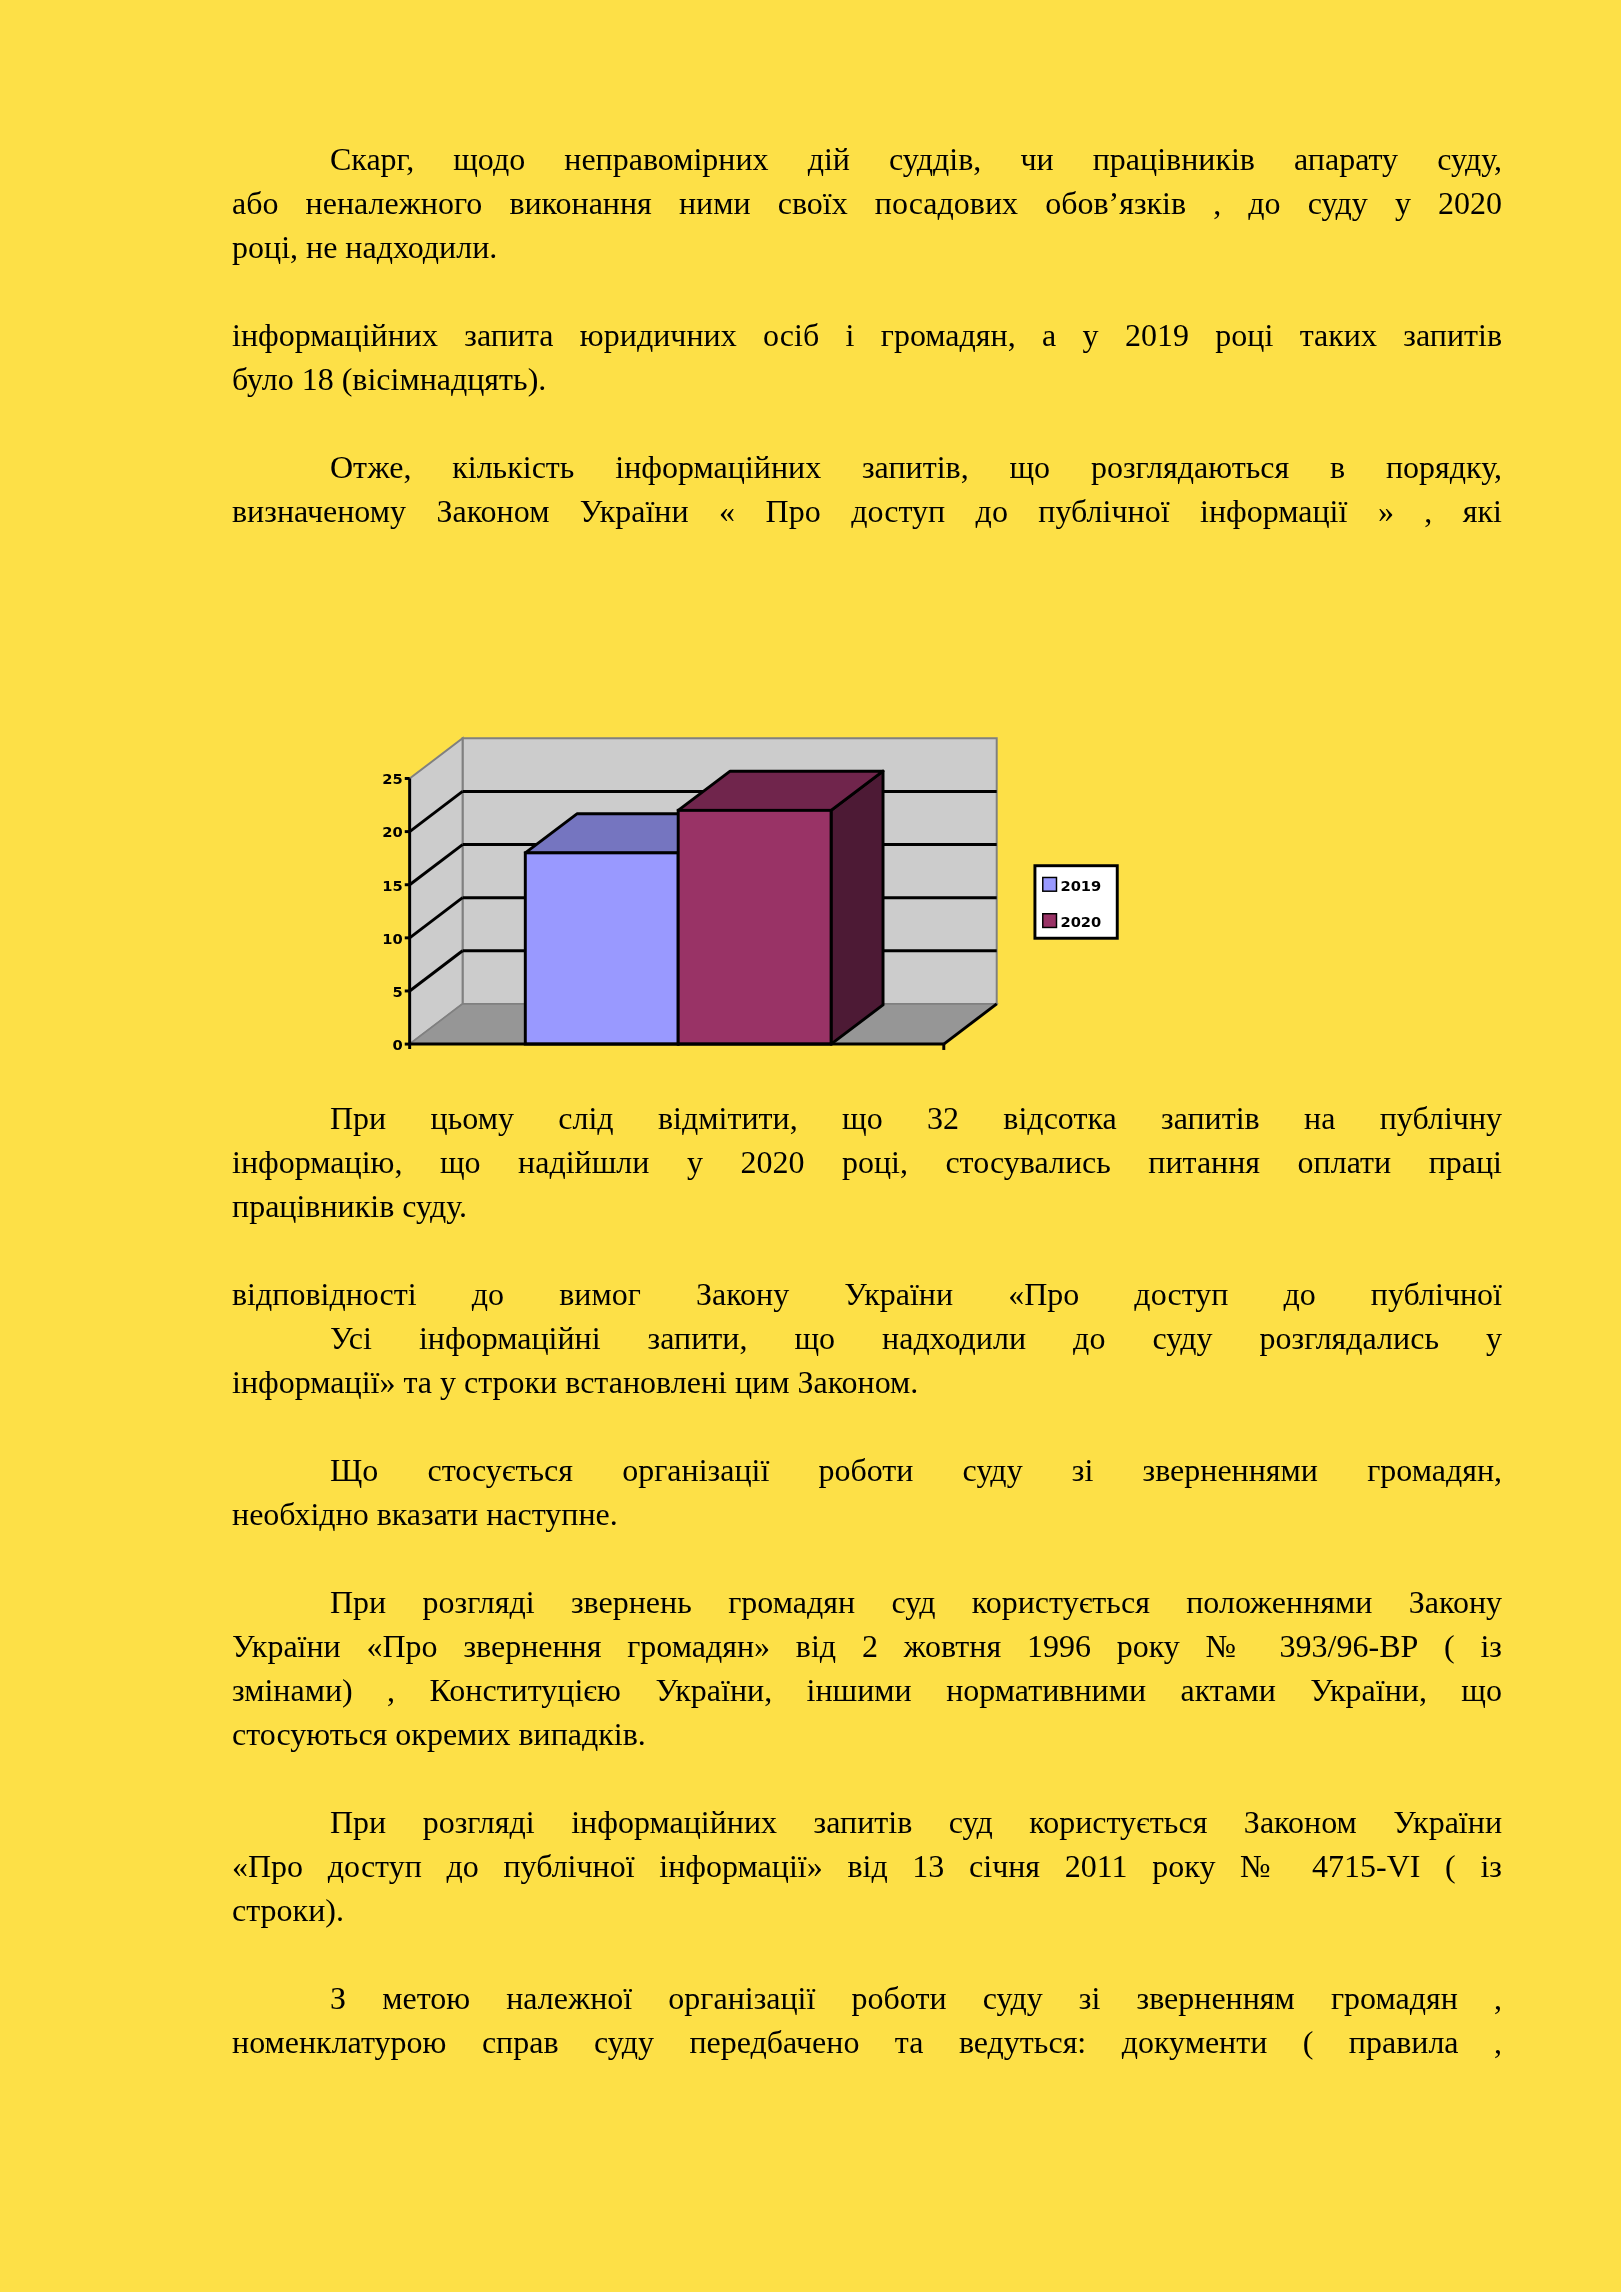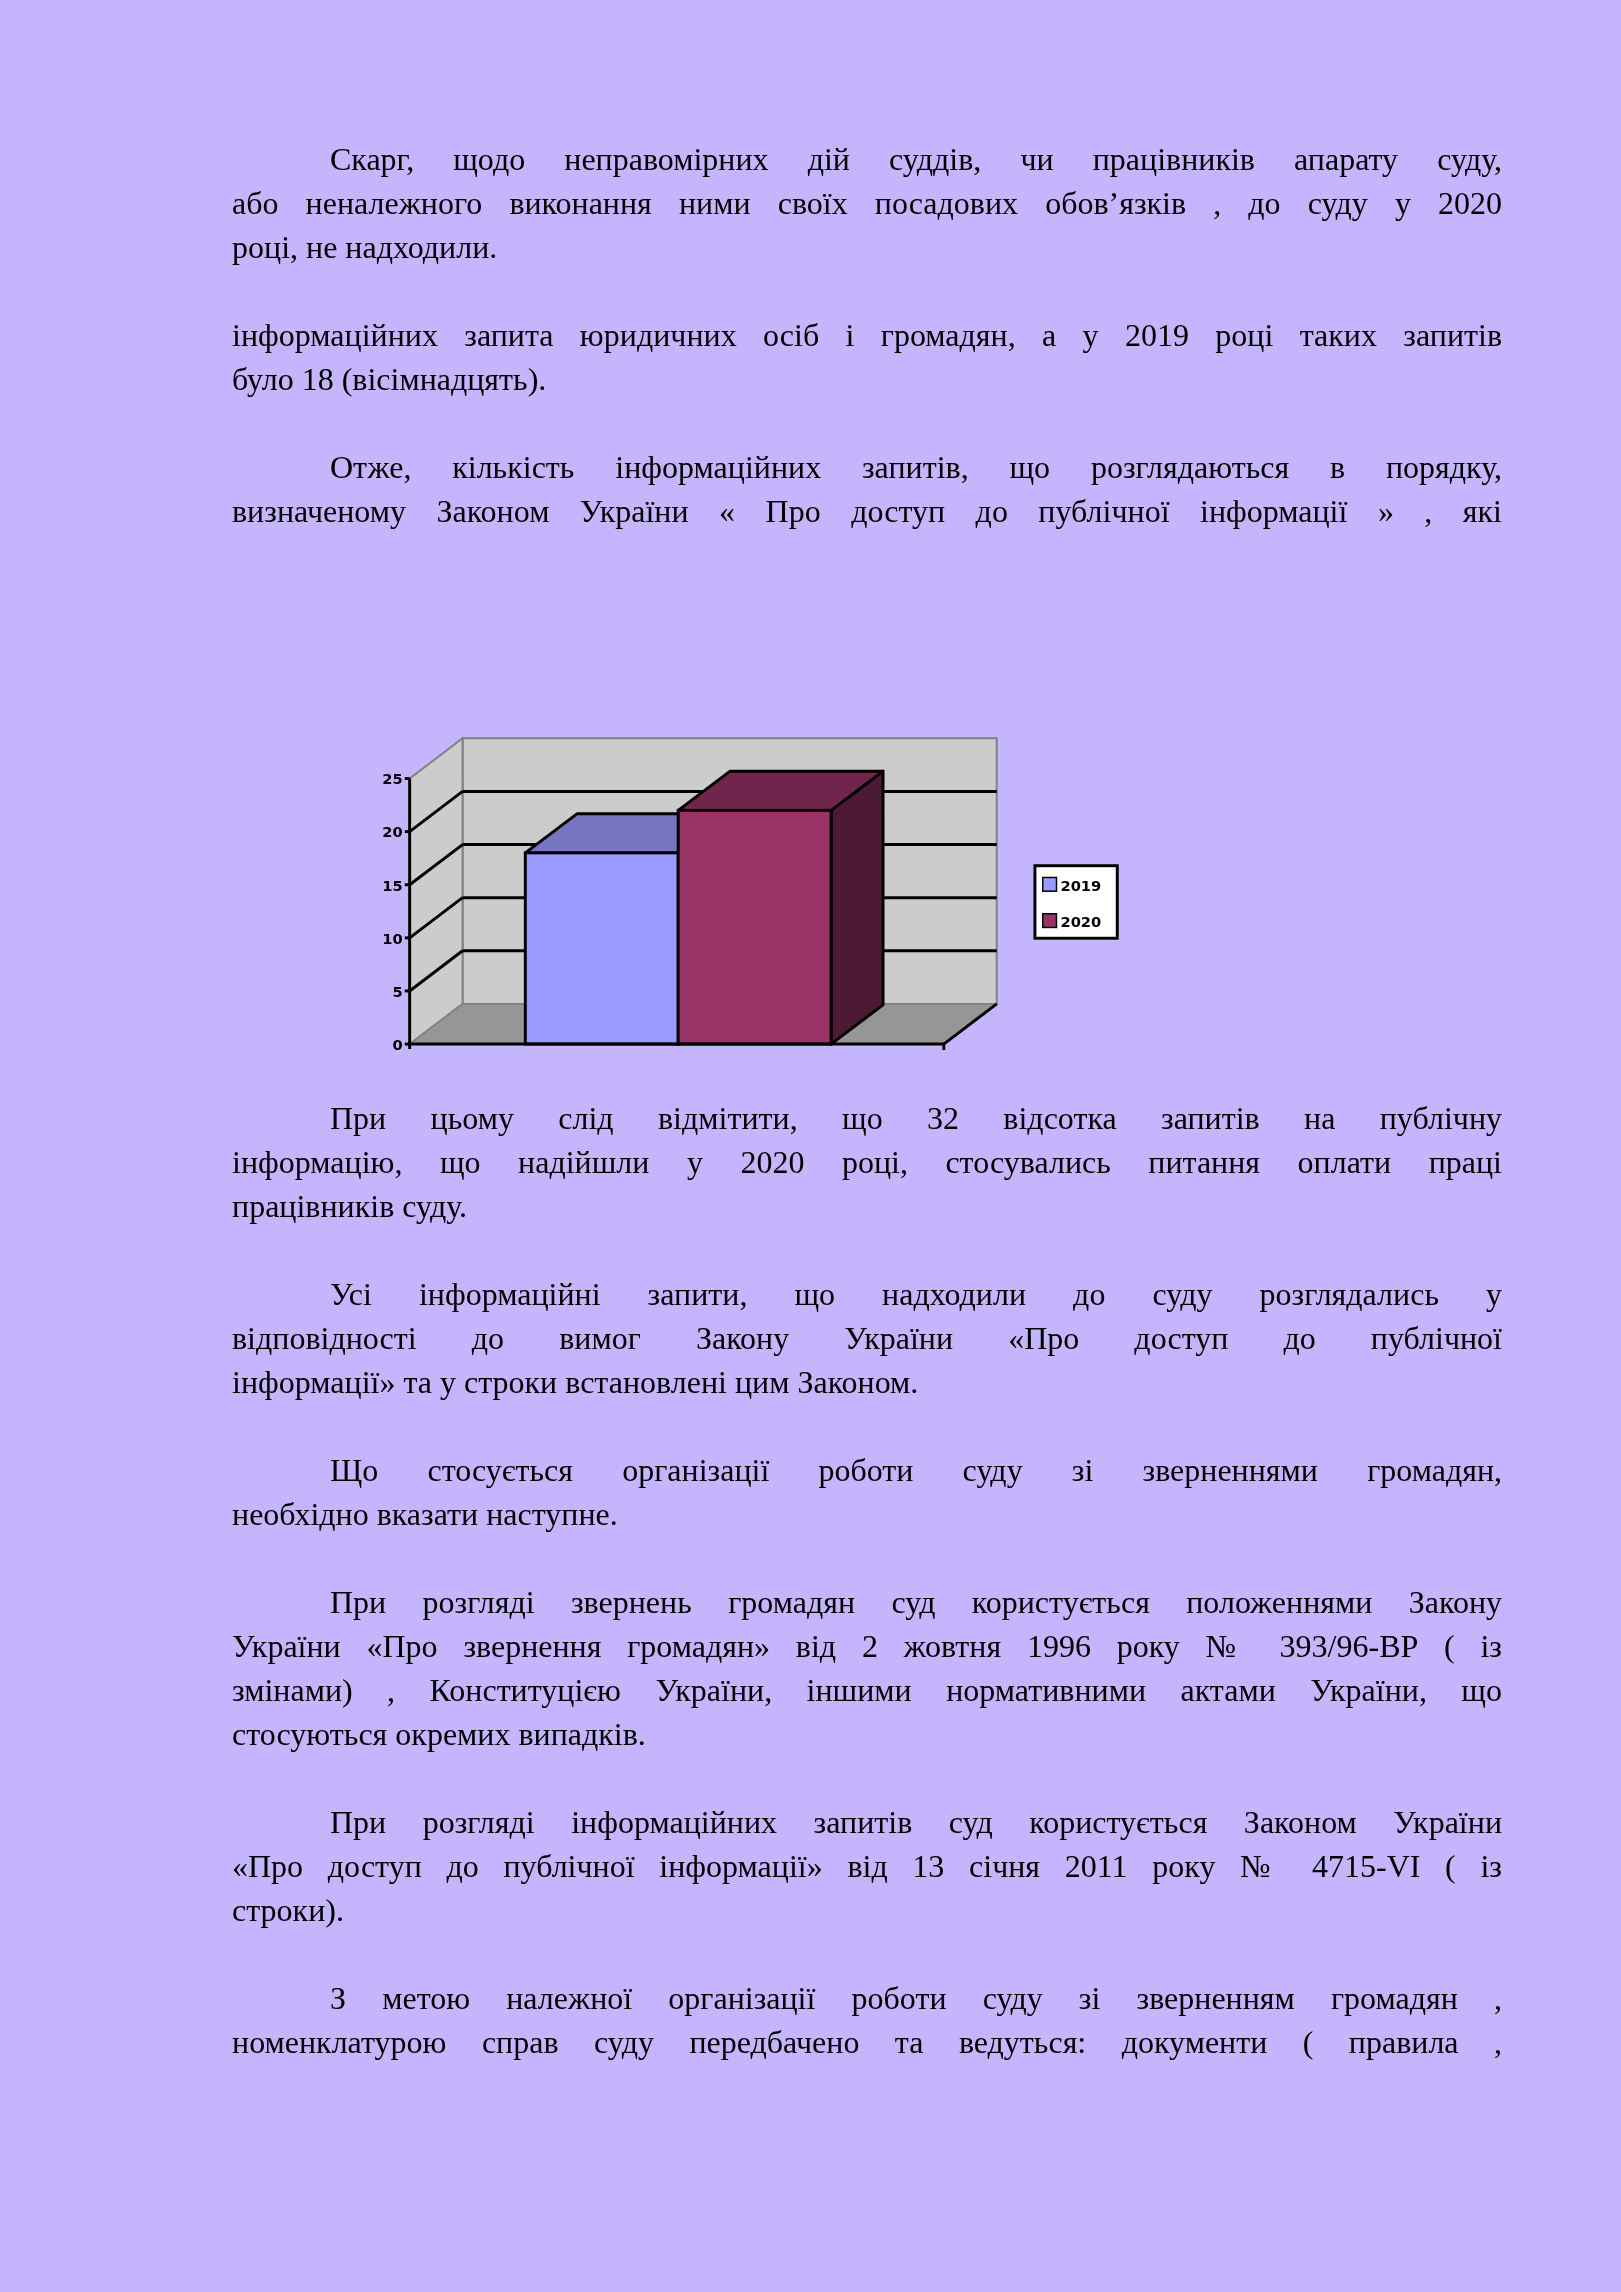--- a/index.html
+++ b/index.html
@@ -1,17 +1,17 @@
 <!DOCTYPE html>
 <html><head>
 <meta charset="utf-8">
 <style>
   html, body { margin: 0; padding: 0; background: #ffffff; }
   body { width: 1621px; height: 2293px; position: relative; overflow: hidden; }
-  .page { position: absolute; left: 0; top: 0; width: 1621px; height: 2293px; background: #c4b5fd; }
+  .page { position: absolute; left: 0; top: 0; width: 1621px; height: 2293px; background: #fde047; }
   .block {
     position: absolute; left: 232px; width: 1270px;
     font-family: "Liberation Serif", serif; font-size: 32px; line-height: 44px; color: #000;
   }
   .para { margin: 0 0 44px 0; }
   .para:last-child { margin-bottom: 0; margin-top: 36px; }
   .line {
     display: block; white-space: nowrap; text-align: justify; text-align-last: justify;
     height: 44px; overflow: visible;
   }
@@ -85,22 +85,22 @@
       <text x="1082" y="946" class="legend-text">2020</text>
     </svg>
 
   <div class="block" id="bottom-block">
       <div class="para">
         <span class="line first">При цьому слід відмітити, що 32 відсотка запитів на публічну</span>
         <span class="line">інформацію, що надійшли у 2020 році,  стосувались питання оплати праці</span>
         <span class="line last">працівників суду.</span>
       </div>
       <div class="para">
+        <span class="line">відповідності до вимог Закону України «Про доступ до публічної</span>
         <span class="line first">Усі інформаційні запити, що надходили до суду розглядались у</span>
-        <span class="line">відповідності до вимог Закону України «Про доступ до публічної</span>
         <span class="line last">інформації» та у строки встановлені цим Законом.</span>
       </div>
       <div class="para">
         <span class="line first">Що стосується організації роботи суду зі зверненнями громадян,</span>
         <span class="line last">необхідно вказати наступне.</span>
       </div>
       <div class="para">
         <span class="line first">При розгляді звернень громадян суд користується положеннями Закону</span>
         <span class="line">України «Про звернення громадян» від 2 жовтня 1996 року № 393/96-ВР ( із</span>
         <span class="line">змінами) , Конституцією України, іншими нормативними актами України, що</span>

